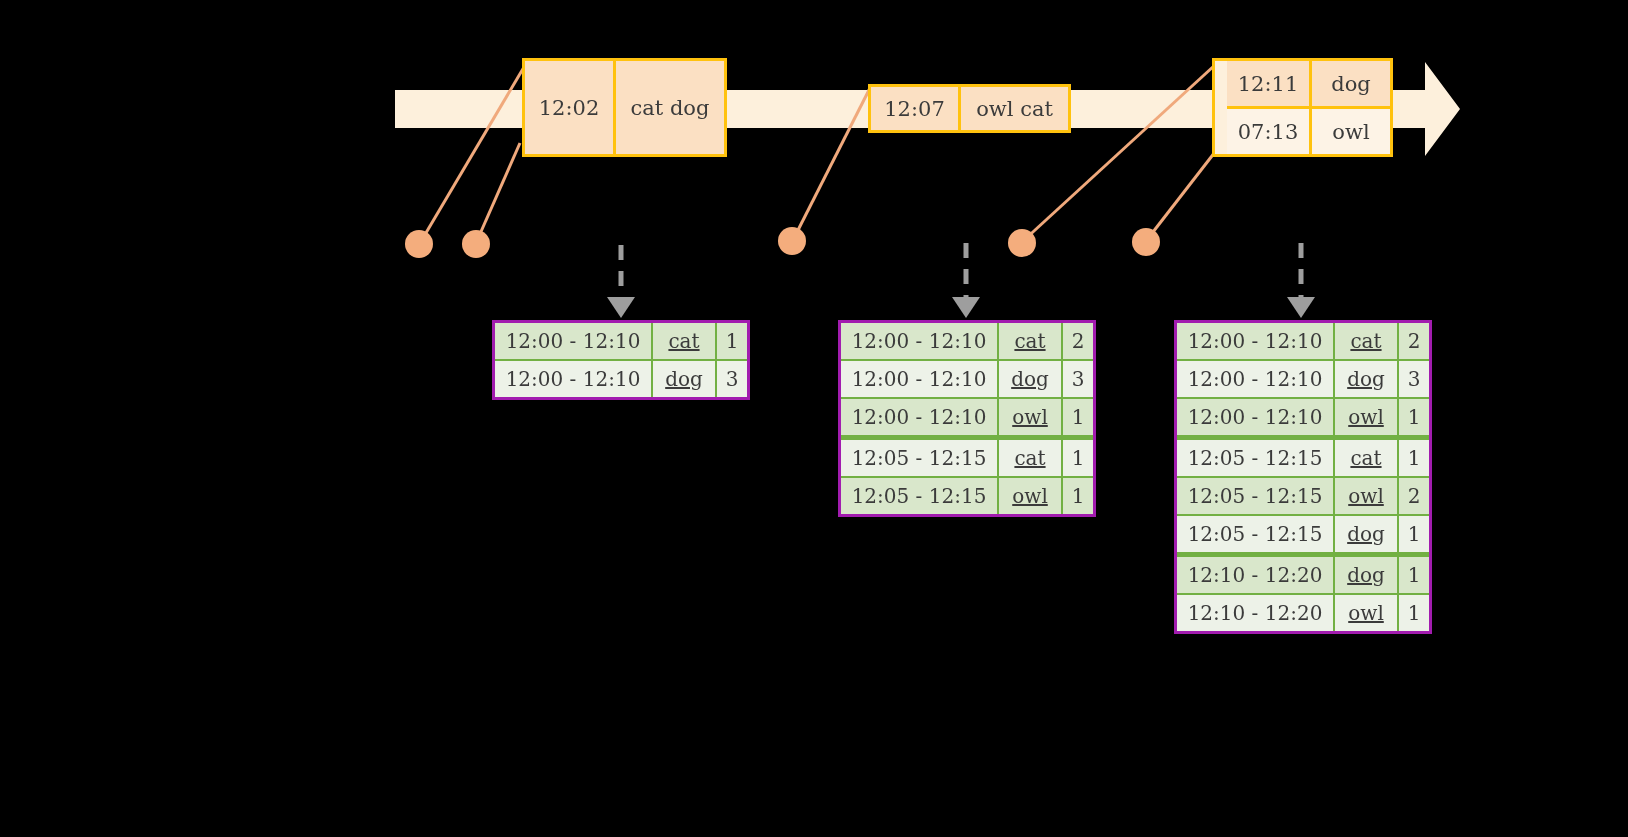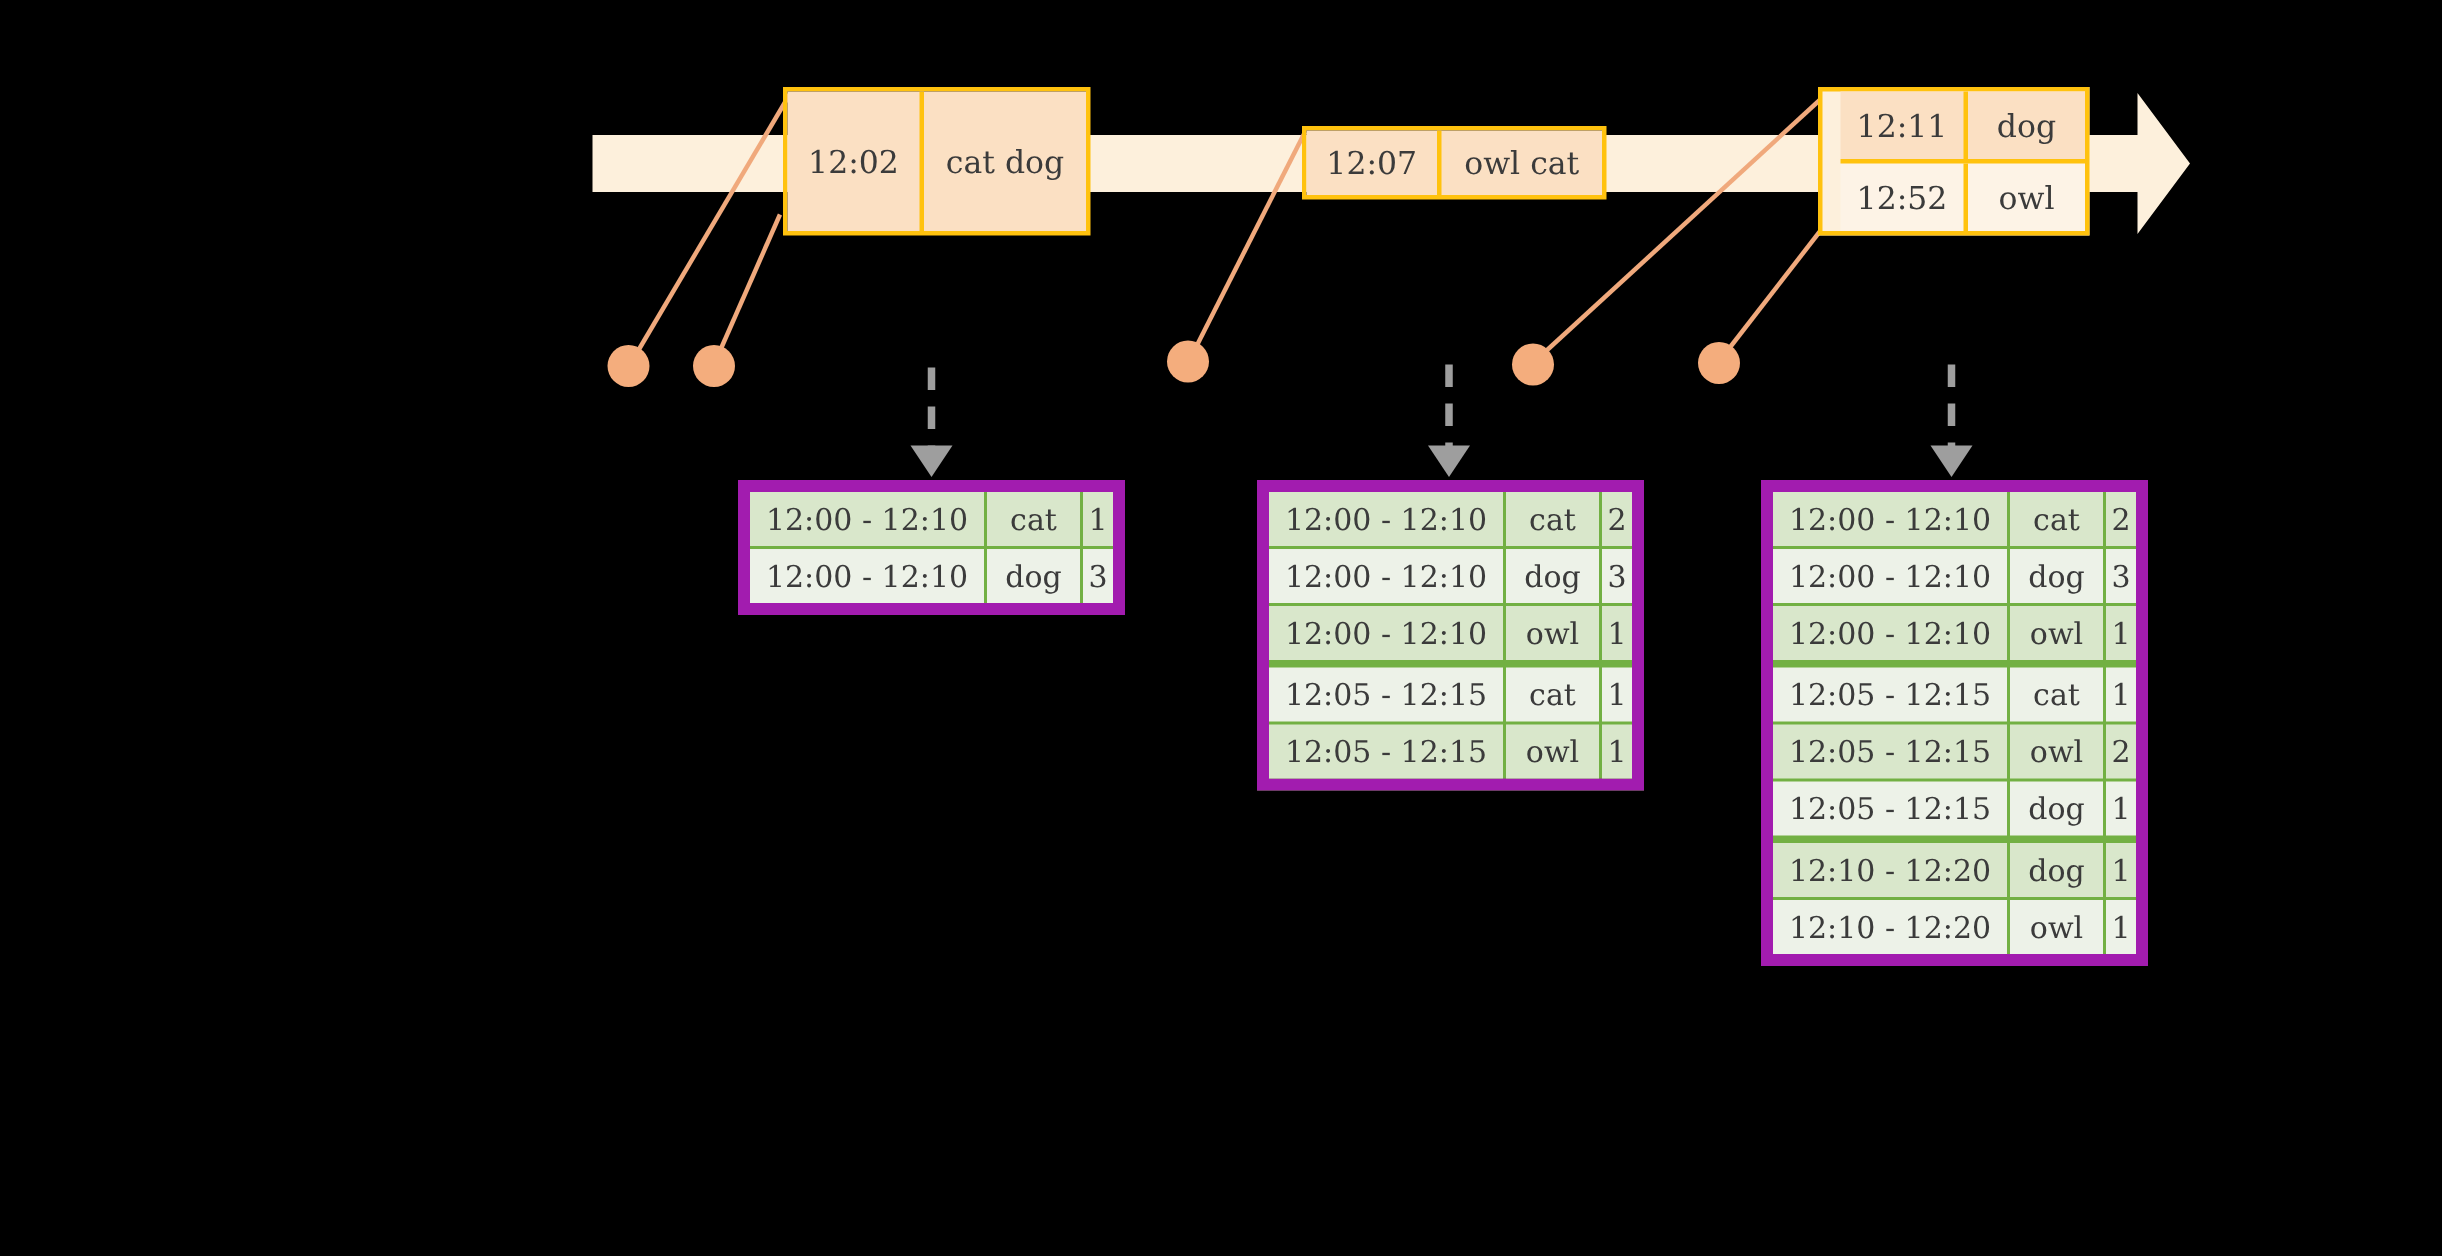--- a/index.html
+++ b/index.html
@@ -31,36 +31,36 @@
   }
   .ev-words{
     display:flex;align-items:center;justify-content:center;
     border-left:3px solid #FFC20E;
     font-size:21px;color:#3b3b3b;box-sizing:border-box;flex:1;
   }
 
   
   .result-table{
     position:absolute;
-    border:8px solid #a21caf;
+    border:3px solid #a21caf;
     box-sizing:border-box;
     background:#72B043;
     display:flex;flex-direction:column;
     gap:2px;
   }
   .rt-row{display:flex;height:36px;gap:2px;}
   .rt-row.sep{margin-top:3px;}
   .rt-cell{
     display:flex;align-items:center;justify-content:center;
     font-size:20px;color:#3b3b3b;box-sizing:border-box;
   }
   .rt-row.dark .rt-cell{background:#D9E7CB;}
   .rt-row.light .rt-cell{background:#EDF2E8;}
   .rt-win{justify-content:center;}
-  .rt-word{justify-content:center;}
+  .rt-word{justify-content:center;text-decoration:underline;}
   .rt-cnt{justify-content:center;}
 </style>
 </head>
 <body>
 
 <div class="stage">
 
   <svg class="timeline-svg" viewBox="0 0 1628 837" xmlns="http://www.w3.org/2000/svg">
 
     <g>
@@ -112,21 +112,21 @@
       <div class="ev-words">owl cat</div>
     </div>
   </div>
 
   <div class="event-box" style="left:1212px;top:58px;width:181px;height:99px;padding-left:12px;">
     <div class="event-row r0">
       <div class="ev-time" style="width:82px;">12:11</div>
       <div class="ev-words">dog</div>
     </div>
     <div class="event-row r1">
-      <div class="ev-time" style="width:82px;">12:52</div>
+      <div class="ev-time" style="width:82px;">07:13</div>
       <div class="ev-words">owl</div>
     </div>
   </div>
 
   <div class="result-table" style="left:492px;top:320px;width:258px;">
     <div class="rt-row dark">
       <div class="rt-cell rt-win" style="width:156px;">12:00 - 12:10</div>
       <div class="rt-cell rt-word" style="width:62px;">cat</div>
       <div class="rt-cell rt-cnt" style="flex:1;">1</div>
     </div>

